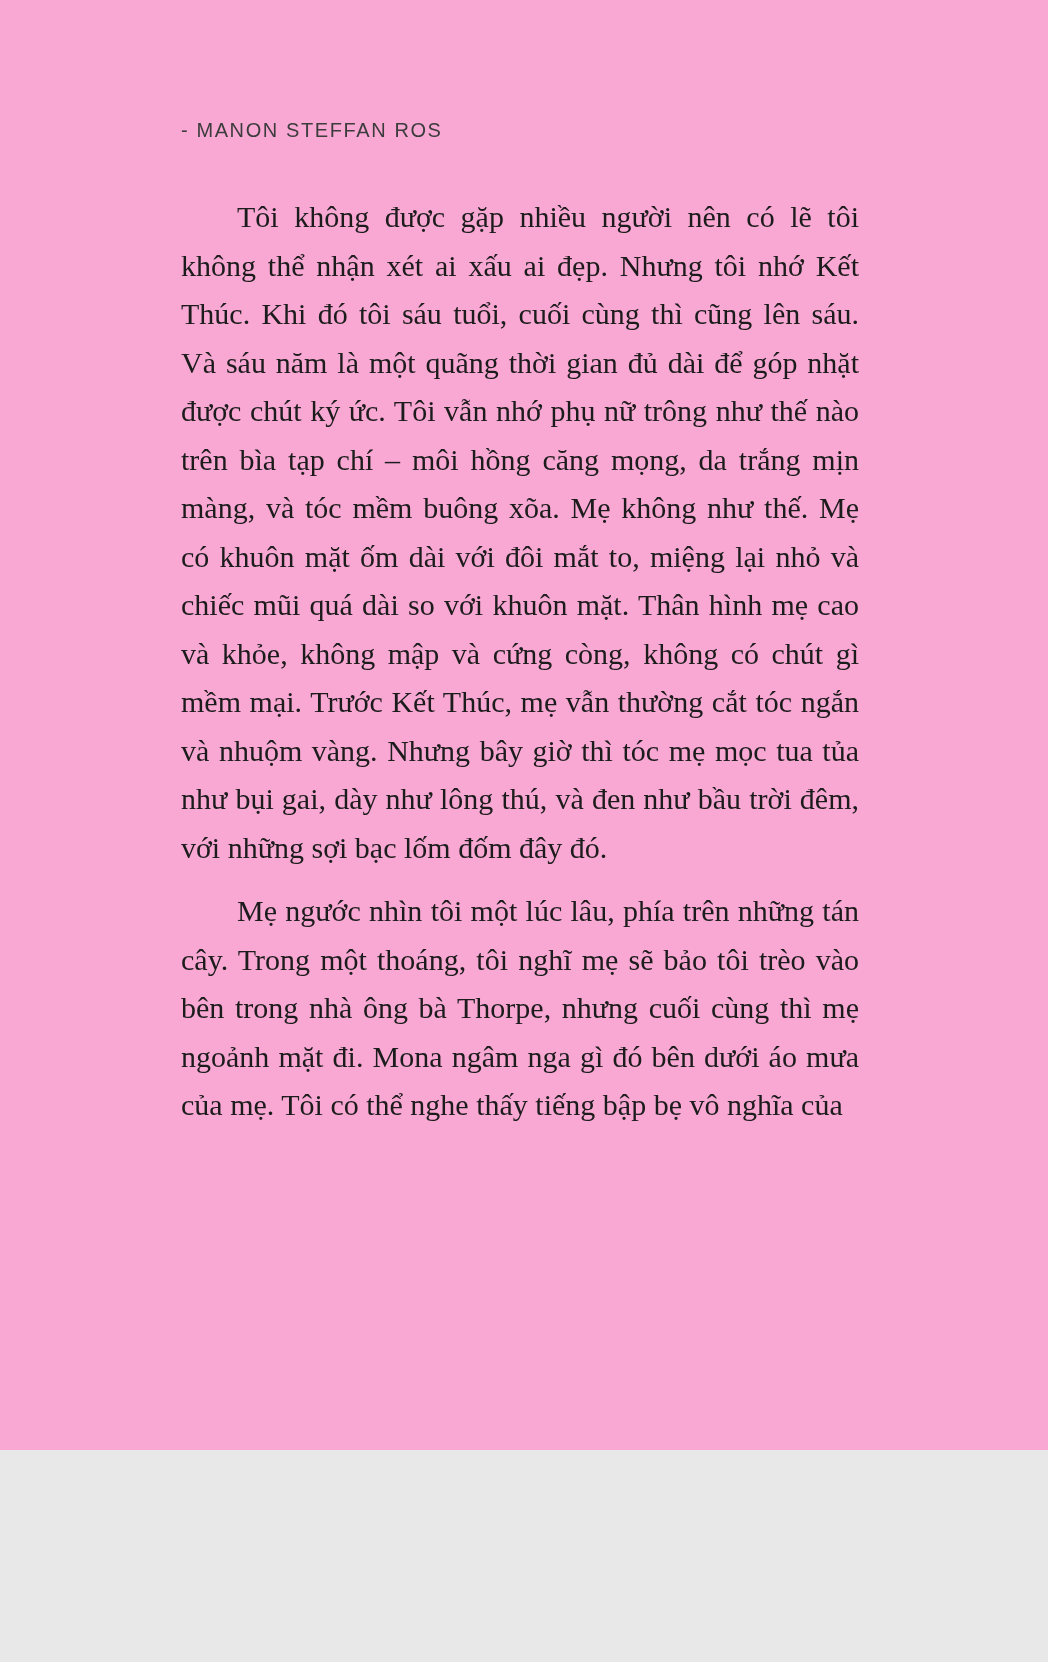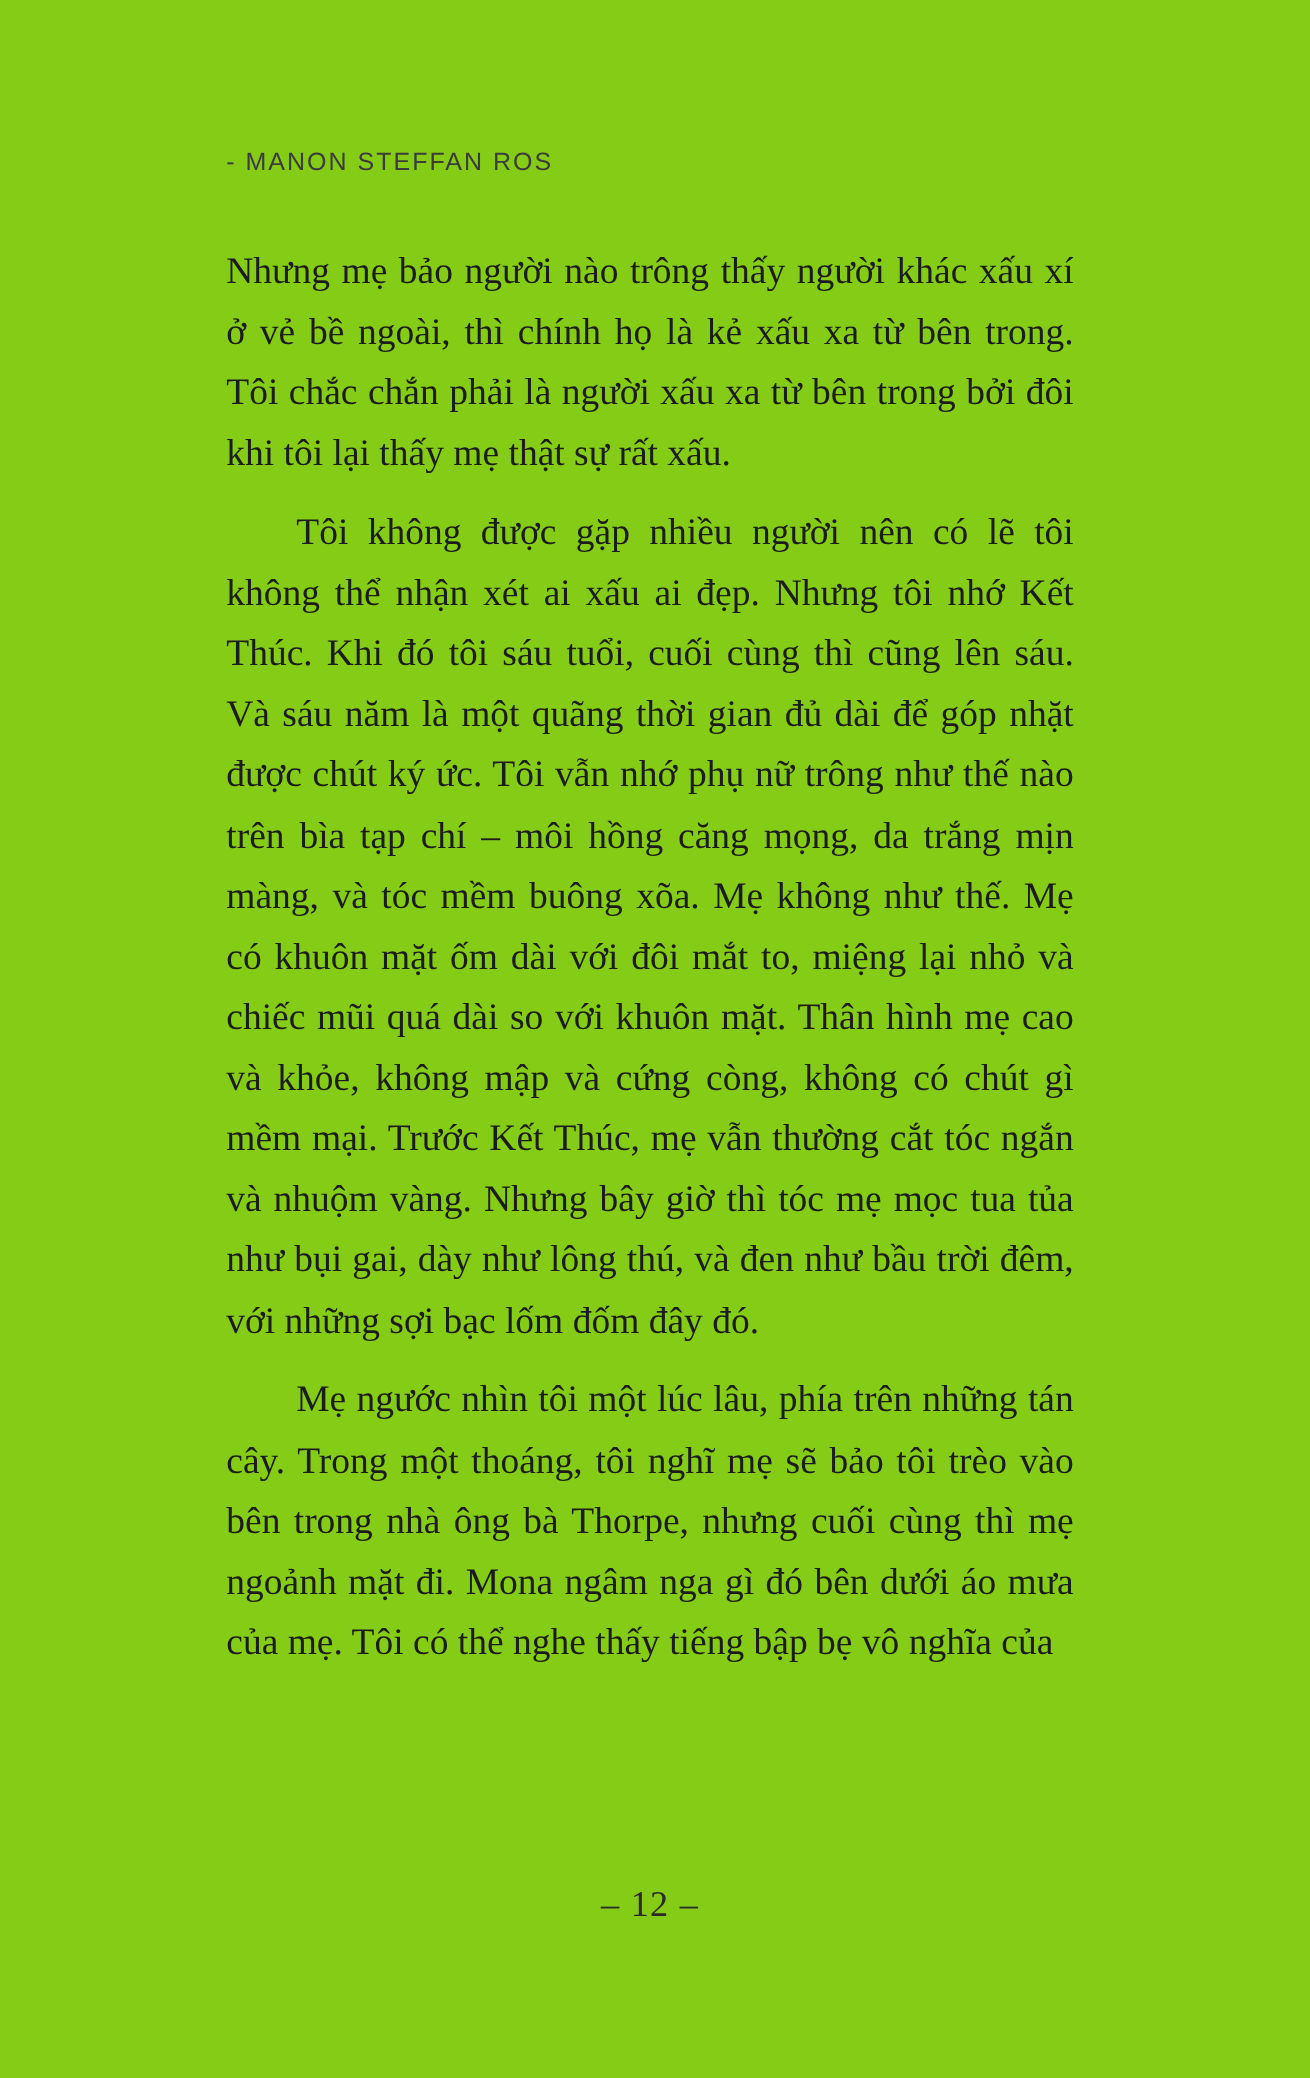--- a/index.html
+++ b/index.html
@@ -3,22 +3,22 @@
 <meta charset="utf-8">
 <style>
   html, body {
     margin: 0;
     padding: 0;
     background: #e8e8e8;
   }
   .page {
     position: relative;
     width: 1048px;
-    height: 1662px;
-    background: #84cc16;
+    height: 1450px;
+    background: #f9a8d4;
     overflow: hidden;
     margin: 0 auto;
     font-family: "Liberation Serif", "DejaVu Serif", serif;
   }
   .running-header {
     position: absolute;
     left: 181px;
     top: 118px;
     font-family: "Liberation Sans", "DejaVu Sans", sans-serif;
     font-size: 20px;
@@ -56,20 +56,19 @@
   }
 </style>
 </head>
 <body>
 
 <div class="page">
 
   <div class="running-header">- MANON STEFFAN ROS</div>
 
   <div class="body-text">
-    <p class="no-indent">Nhưng mẹ bảo người nào trông thấy người khác xấu xí ở vẻ bề ngoài, thì chính họ là kẻ xấu xa từ bên trong. Tôi chắc chắn phải là người xấu xa từ bên trong bởi đôi khi tôi lại thấy mẹ thật sự rất xấu.</p>
     <p>Tôi không được gặp nhiều người nên có lẽ tôi không thể nhận xét ai xấu ai đẹp. Nhưng tôi nhớ Kết Thúc. Khi đó tôi sáu tuổi, cuối cùng thì cũng lên sáu. Và sáu năm là một quãng thời gian đủ dài để góp nhặt được chút ký ức. Tôi vẫn nhớ phụ nữ trông như thế nào trên bìa tạp chí – môi hồng căng mọng, da trắng mịn màng, và tóc mềm buông xõa. Mẹ không như thế. Mẹ có khuôn mặt ốm dài với đôi mắt to, miệng lại nhỏ và chiếc mũi quá dài so với khuôn mặt. Thân hình mẹ cao và khỏe, không mập và cứng còng, không có chút gì mềm mại. Trước Kết Thúc, mẹ vẫn thường cắt tóc ngắn và nhuộm vàng. Nhưng bây giờ thì tóc mẹ mọc tua tủa như bụi gai, dày như lông thú, và đen như bầu trời đêm, với những sợi bạc lốm đốm đây đó.</p>
     <p>Mẹ ngước nhìn tôi một lúc lâu, phía trên những tán cây. Trong một thoáng, tôi nghĩ mẹ sẽ bảo tôi trèo vào bên trong nhà ông bà Thorpe, nhưng cuối cùng thì mẹ ngoảnh mặt đi. Mona ngâm nga gì đó bên dưới áo mưa của mẹ. Tôi có thể nghe thấy tiếng bập bẹ vô nghĩa của</p>
   </div>
 
   <div class="page-number">– 12 –</div>
 
 </div>
 
 </body></html>

